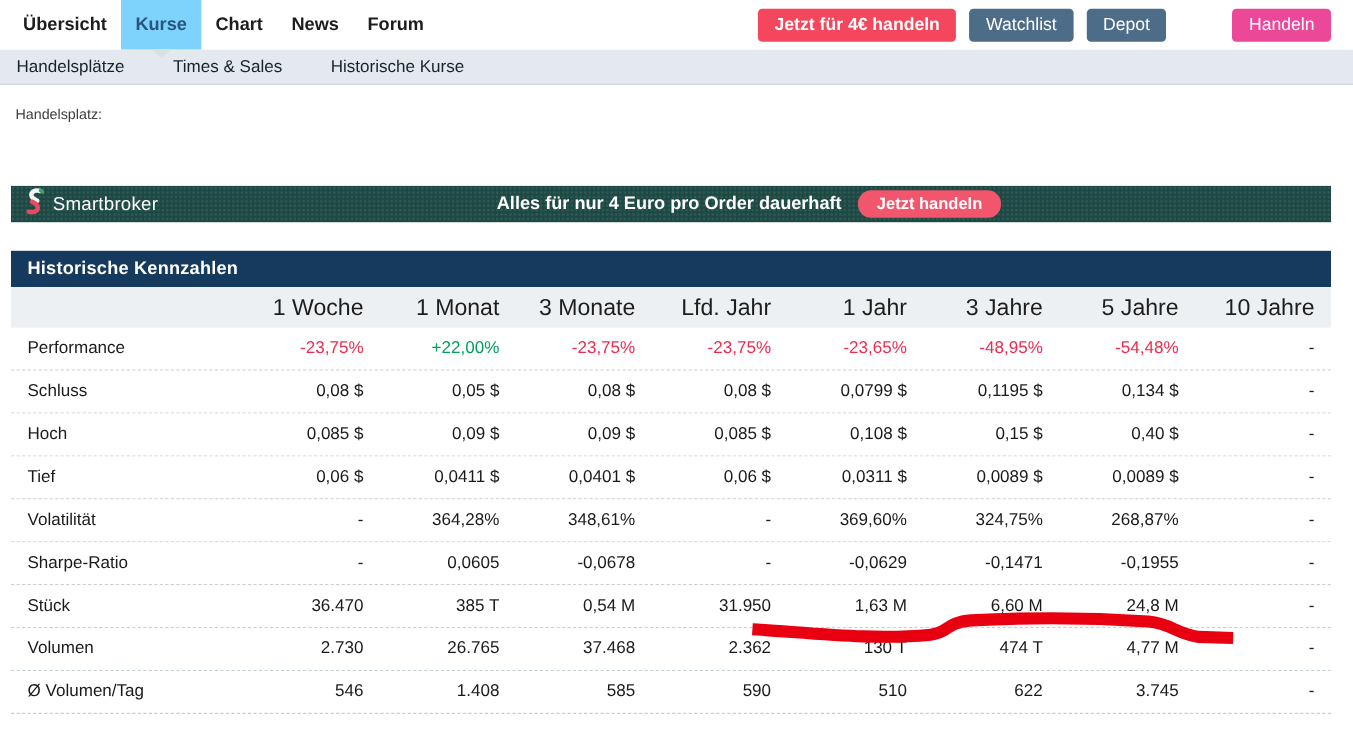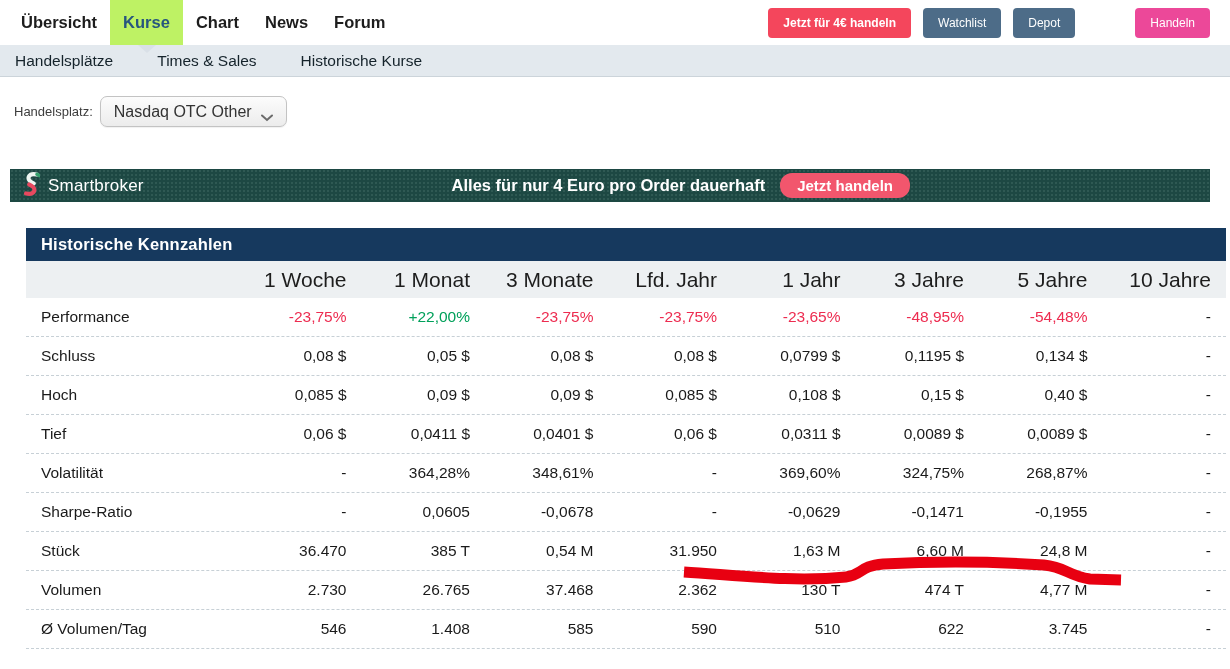--- a/index.html
+++ b/index.html
@@ -6,25 +6,25 @@
   html,body { margin:0; padding:0; }
   body {
     width:1230px; height:669px; position:relative; overflow:hidden;
     background:#fff; font-family:"Liberation Sans", sans-serif; color:#1a1a1a;
     --neg:#ed2c50; --pos:#00a05a; --marker:#e80011;
   }
 
   
   .topnav { height:45px; display:flex; align-items:stretch; padding-left:8px; position:relative; background:#fff; }
   .nav-item { font-weight:700; font-size:16.5px; color:#1d1d1d; padding:0 13px; display:flex; align-items:center; cursor:pointer; white-space:nowrap; }
-  .nav-item.active { background:#bef264; color:#27567e; position:relative; z-index:3; }
+  .nav-item.active { background:#7dd3fc; color:#27567e; position:relative; z-index:3; }
   .nav-item.active::after { content:""; position:absolute; left:50%; transform:translateX(-50%); bottom:-8px;
     border-left:9px solid transparent; border-right:9px solid transparent; border-top:8px solid #d9e0e7; }
   .nav-actions { margin-left:auto; display:flex; gap:12px; align-items:center; padding-right:20px; }
-  .btn { border:none; height:30px; border-radius:4px; color:#fff; font-size:12px; font-family:inherit; padding:0 15px; cursor:pointer; white-space:nowrap; }
+  .btn { border:none; height:30px; border-radius:4px; color:#fff; font-size:16px; font-family:inherit; padding:0 15px; cursor:pointer; white-space:nowrap; }
   .btn-promo { background:#f4465c; font-weight:700; }
   .btn-slate { background:#4d6c88; }
   .btn-green { background:#ec4899;margin-left:48px; }
 
   
   .subnav { height:32px; background:#e3e9ee; border-bottom:1px solid #ccd4da; display:flex; align-items:center; gap:44px; padding-left:15px; font-size:15.5px; color:#15232b; }
   .subnav-item { cursor:pointer; white-space:nowrap; }
 
   
   .hp-row { margin:19px 0 0 14px; display:flex; align-items:center; }
@@ -38,21 +38,21 @@
   .banner { position:absolute; left:10px; right:20px; top:169px; height:33px; background:#1d4843;
     background-image:radial-gradient(circle, rgba(140,180,168,.16) 1px, transparent 1.3px); background-size:4px 4px;
     display:flex; align-items:center; color:#fff; }
   .brand { display:flex; align-items:center; gap:8px; margin-left:12px; }
   .brand-name { font-size:17px; letter-spacing:.2px; }
   .banner-msg { margin-left:auto; font-weight:700; font-size:16.5px; white-space:nowrap; }
   .banner-cta { margin:0 300px 0 15px; background:#f2566d; border:none; color:#fff; height:25px; border-radius:12px;
     padding:0 17px; font-weight:700; font-size:15px; font-family:inherit; cursor:pointer; white-space:nowrap; }
 
   
-  .table-section { position:absolute; left:26px; top:228px; width:1200px; }
+  .table-section { position:absolute; left:10px; top:228px; width:1200px; }
   .table-title { height:33px; background:#16395e; color:#fff; font-weight:700; font-size:16.5px; display:flex; align-items:center; padding-left:15px; letter-spacing:.2px; }
   .thead, .trow { display:grid; grid-template-columns:212px repeat(8, 1fr); align-items:center; }
   .thead { height:37px; background:#edf0f2; font-size:21px; color:#1d1d1d; }
   .thead .cell { text-align:right; padding-right:15px; }
   .trow { height:39px; border-bottom:1px dashed #c7d0d6; font-size:15.5px; background:#fff; }
   .trow .label { padding-left:15px; }
   .trow .cell { text-align:right; padding-right:15px; }
   .cell.neg { color:var(--neg); }
   .cell.pos { color:var(--pos); }
 
@@ -77,28 +77,20 @@
 </div>
 
 <div class="subnav">
   <div class="subnav-item">Handelsplätze</div>
   <div class="subnav-item">Times &amp; Sales</div>
   <div class="subnav-item">Historische Kurse</div>
 </div>
 
 <div class="hp-row">
   <span class="hp-label">Handelsplatz:</span>
-  <button class="hp-select">
-    <span>Nasdaq OTC Other</span>
-    <span class="chev">
-      <svg width="12" height="8" viewBox="0 0 12 8">
-          <path d="M1 1.5 L6 6 L11 1.5" stroke="#6b6b6b" stroke-width="2" fill="none" stroke-linecap="round"></path>
-        </svg>
-    </span>
-  </button>
 </div>
 
 <div class="banner">
   <div class="brand">
     <span>
       <svg width="18" height="26" viewBox="0 0 20 28">
         <path d="M16.5 3.5 C7 1.5 4.5 8.5 10.5 12 L13 13.5" stroke="#eef6f1" stroke-width="4.6" fill="none" stroke-linecap="round"></path>
         <path d="M16.8 3.2 L19 4.6" stroke="#35a06c" stroke-width="4" fill="none" stroke-linecap="round"></path>
         <path d="M4.5 24.5 C14 26.5 16.5 19.5 10.5 16 L8 14.5" stroke="#e8495f" stroke-width="4.6" fill="none" stroke-linecap="round"></path>
       </svg>

